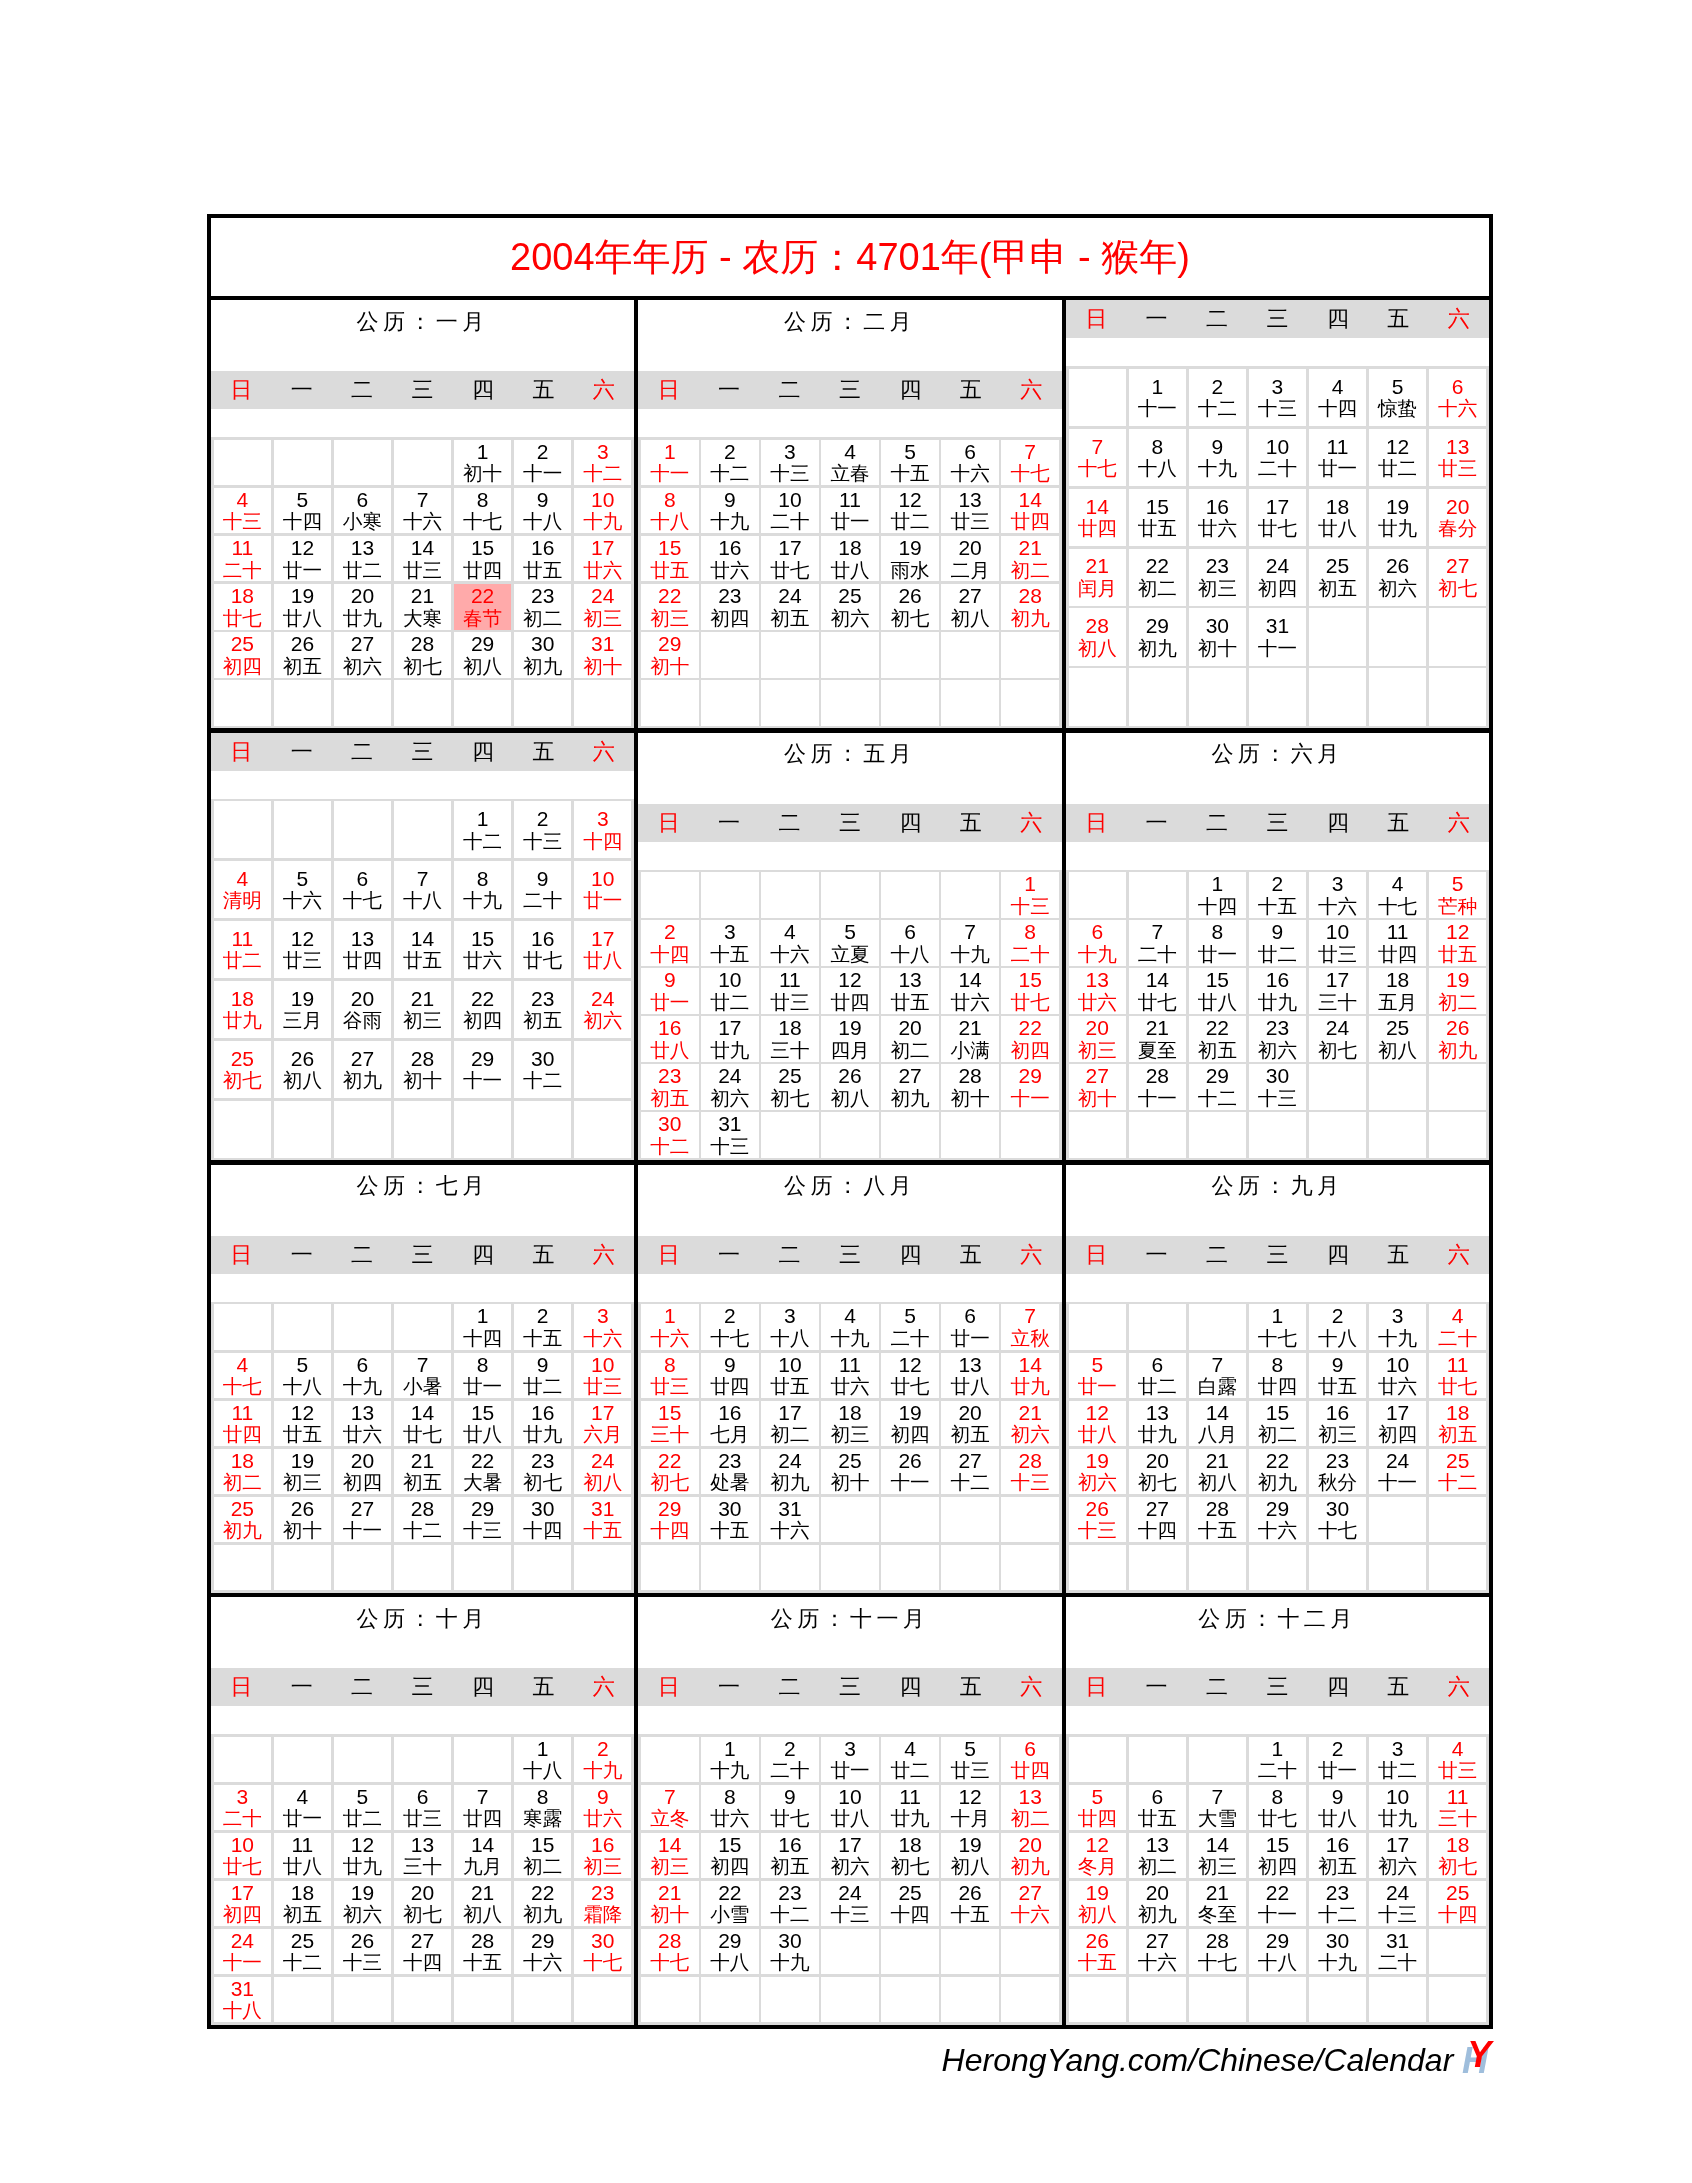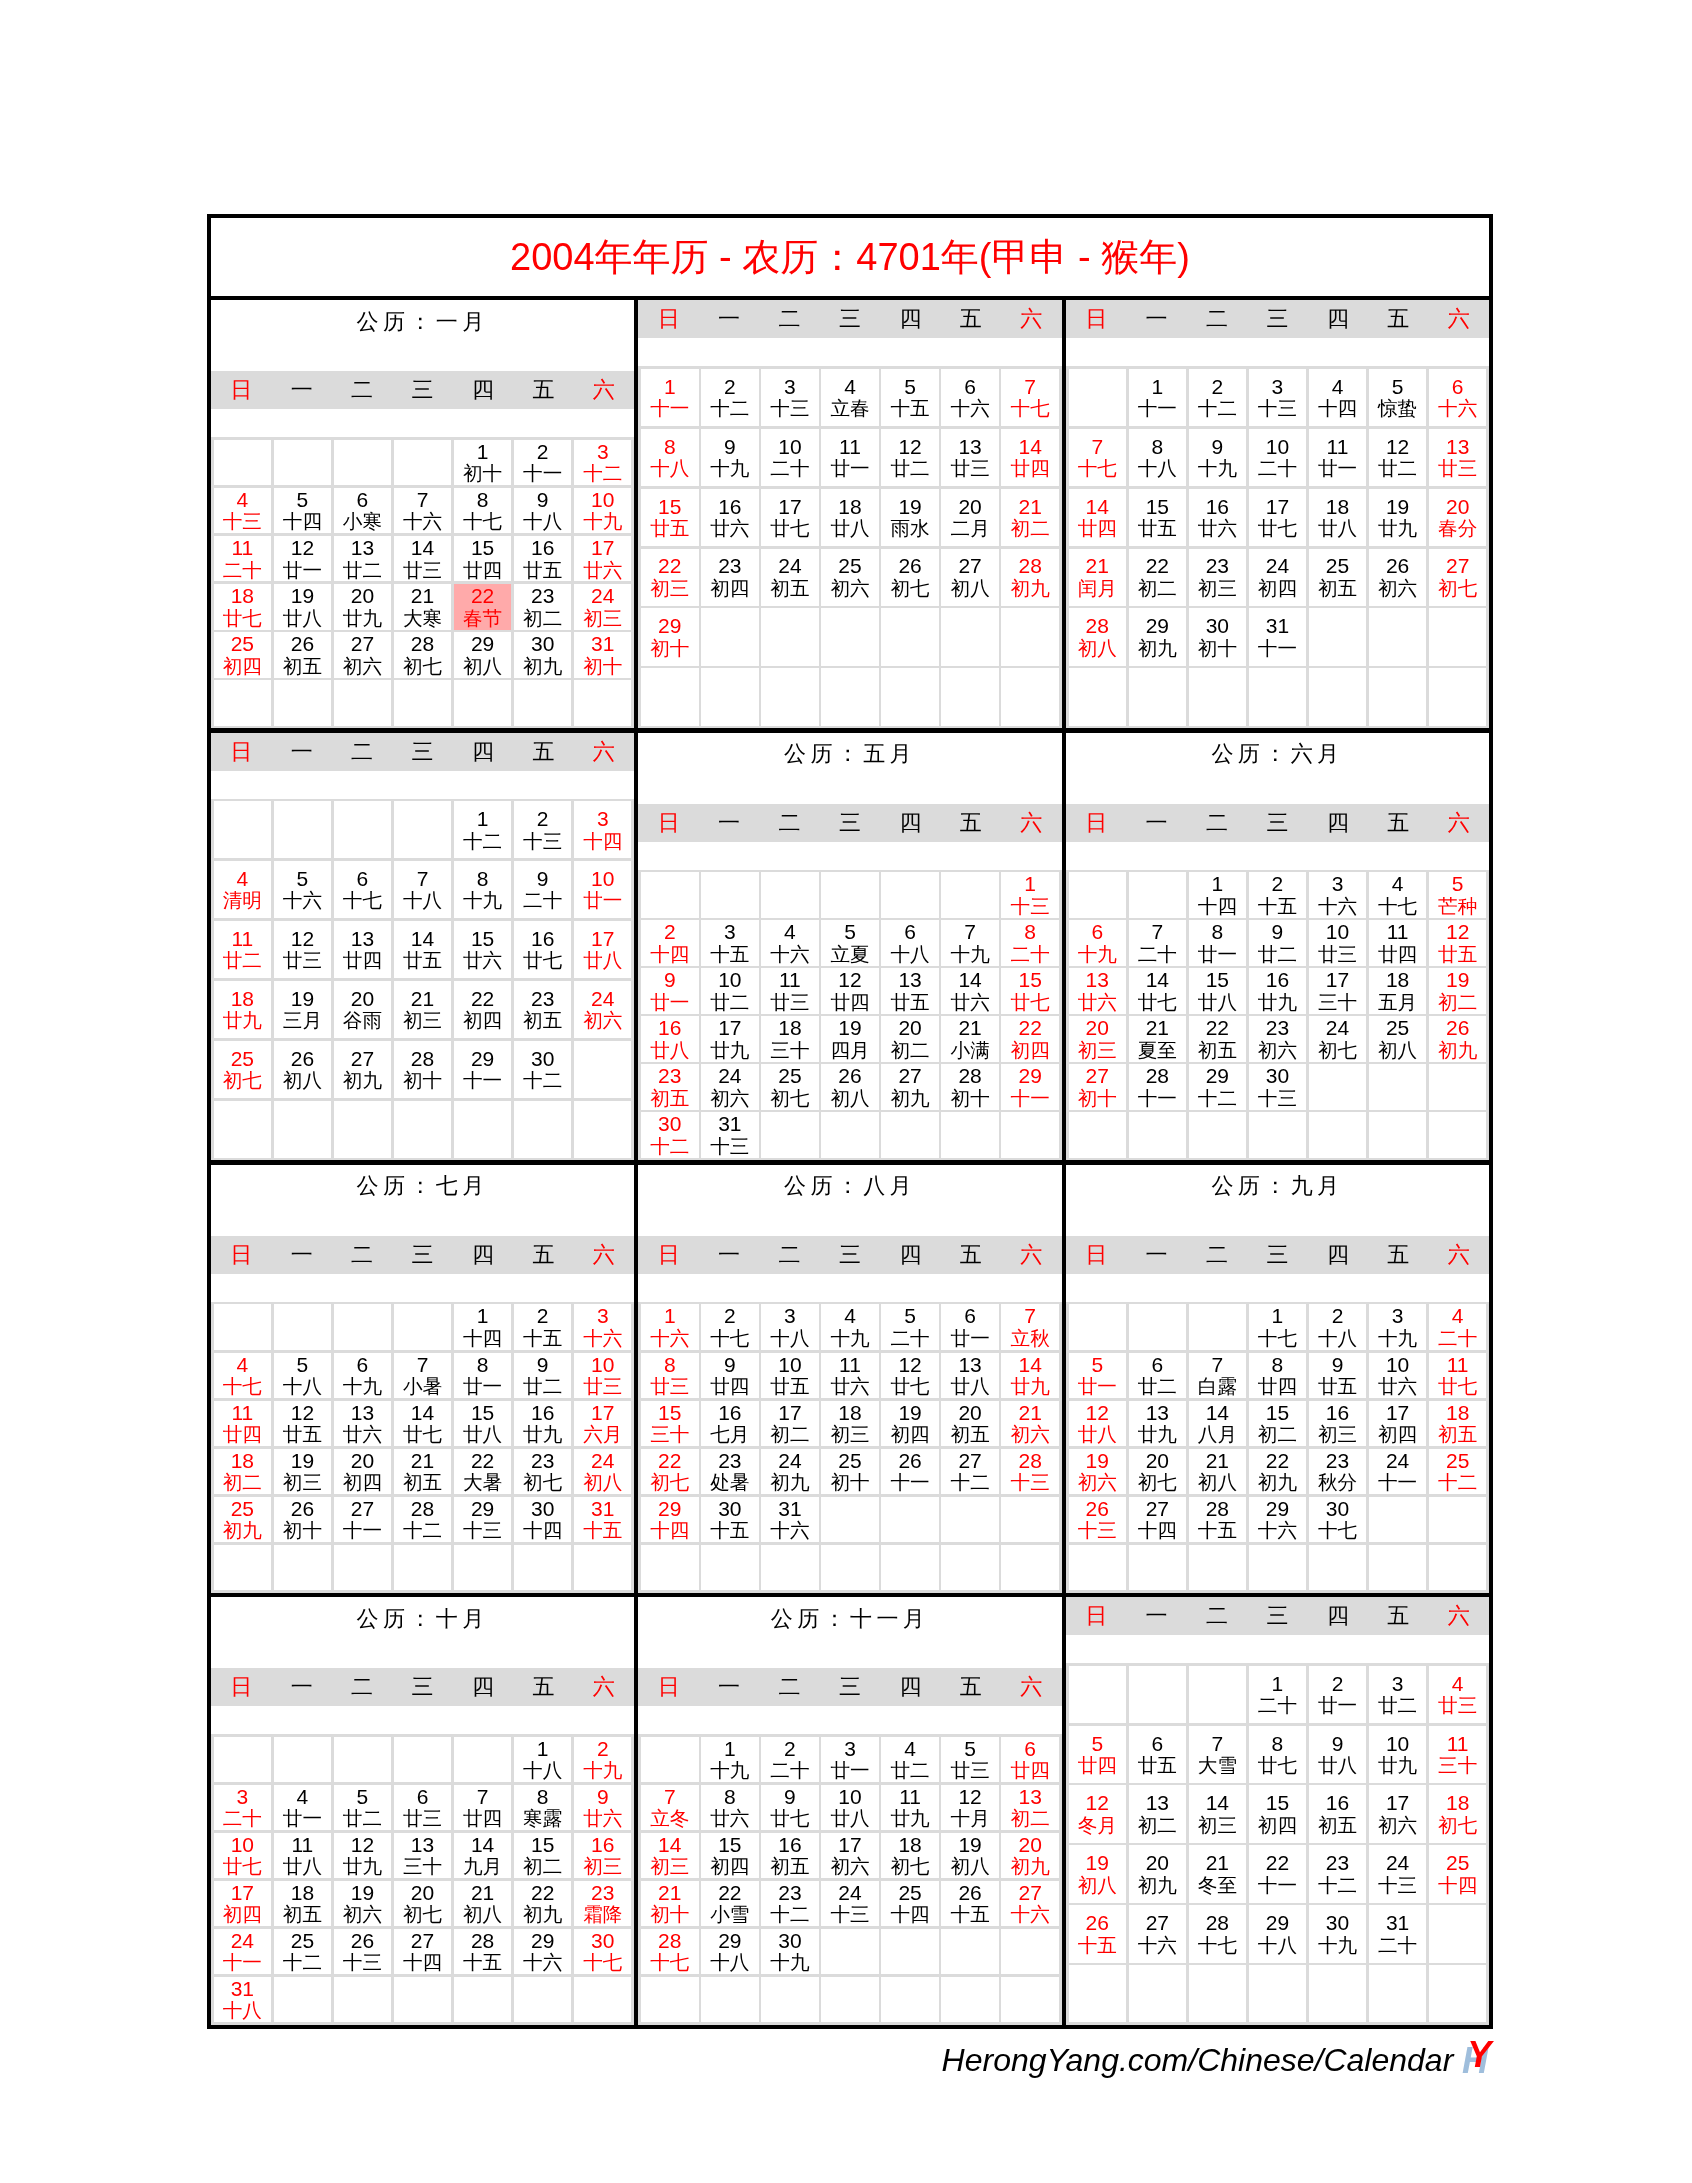--- a/index.html
+++ b/index.html
@@ -277,20 +277,21 @@
           <div class="cell"></div>
           <div class="cell"></div>
           <div class="cell"></div>
           <div class="cell"></div>
           <div class="cell"></div>
           <div class="cell"></div>
           <div class="cell"></div>
         </div>
       </div>
       <div class="month">
+        <div class="mname">公历：二月</div>
         <div class="wk">
           <span class="red">日</span>
           <span>一</span>
           <span>二</span>
           <span>三</span>
           <span>四</span>
           <span>五</span>
           <span class="red">六</span>
         </div>
         <div class="daygrid">
@@ -1746,20 +1747,21 @@
           <div class="cell"></div>
           <div class="cell"></div>
           <div class="cell"></div>
           <div class="cell"></div>
           <div class="cell"></div>
           <div class="cell"></div>
           <div class="cell"></div>
         </div>
       </div>
       <div class="month">
+        <div class="mname">公历：十二月</div>
         <div class="wk">
           <span class="red">日</span>
           <span>一</span>
           <span>二</span>
           <span>三</span>
           <span>四</span>
           <span>五</span>
           <span class="red">六</span>
         </div>
         <div class="daygrid">

